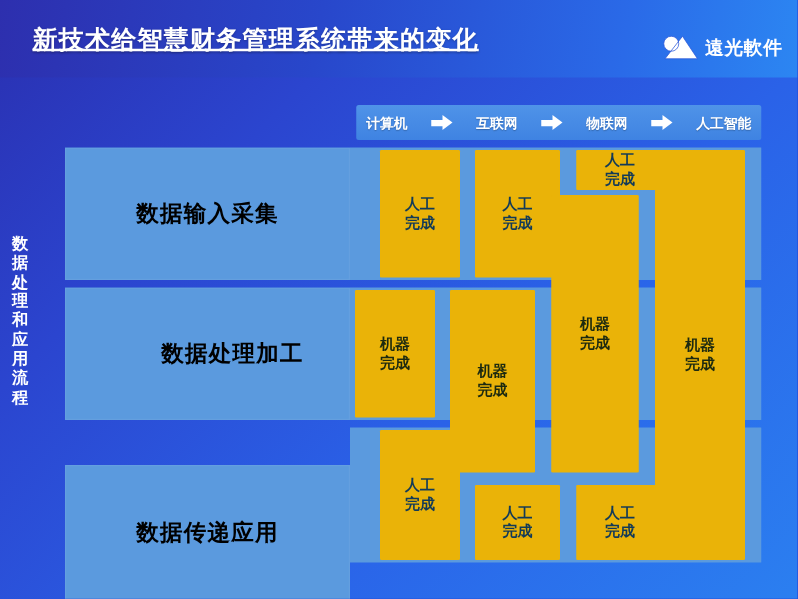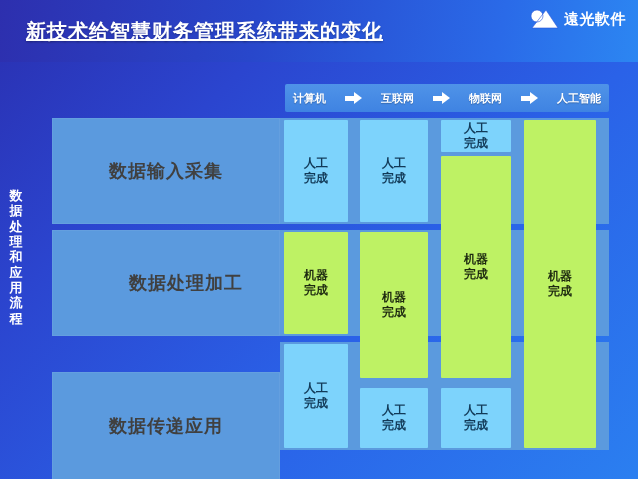--- a/index.html
+++ b/index.html
@@ -23,21 +23,21 @@
     background:linear-gradient(100deg,#2d2fae 0%,#2847cb 40%,#2a6ae8 78%,#2c86f2 100%);
   }
   .header-title{
     position:absolute; left:26px; top:18px;
     font-size:20px; font-weight:bold; color:#ffffff;
     letter-spacing:1px; white-space:nowrap;
     text-shadow:0 1px 2px rgba(0,0,0,.25);
     text-decoration:underline;
   }
   .logo{
-    position:absolute; right:12px; top:8px;
+    position:absolute; right:12px; top:27px;
     display:flex; align-items:center; gap:5px;
   }
   .logo-mark{ width:30px; height:22px; position:relative; }
   .logo-text{
     font-size:15px; font-weight:bold; color:#ffffff; letter-spacing:0.5px;
     white-space:nowrap;
   }
 
   
   .vlabel{
@@ -78,21 +78,21 @@
 
   
   .table{
     position:absolute; left:52px; top:118px; width:557px; height:332px;
   }
 
   .rowlabel{
     position:absolute; left:0; width:228px;
     background:#5b9ade;
     display:flex; align-items:center; justify-content:center;
-    color:#404040; font-size:18px; font-weight:bold; letter-spacing:1px;
+    color:#000000; font-size:18px; font-weight:bold; letter-spacing:1px;
     box-shadow:inset 0 0 0 1px rgba(255,255,255,.06);
   }
   .r1{ top:0;   height:106px; }
   .r2{ top:112px; height:106px;padding-left:40px; }
   .r3{ top:224px; height:108px;margin-top:30px; }
 
   
   .rowband{
     position:absolute; left:228px; width:329px;
     background:#5b9ade;
@@ -104,22 +104,22 @@
   
   .cell{
     position:absolute;
     display:flex; align-items:center; justify-content:center;
     text-align:center;
     font-size:12px; font-weight:bold; line-height:1.25;
     color:#13233f;
     border-radius:1px;
   }
   .cell .txt{ display:block; }
-  .cell.human{ background:#7dd3fc; color:#123a58; }
-  .cell.machine{ background:#bef264; color:#1d2a10; }
+  .cell.human{ background:#eab308; color:#123a58;margin-left:20px; }
+  .cell.machine{ background:#eab308; color:#1d2a10; }
 </style>
 </head>
 <body>
 
 <div class="backdrop"></div>
 
 <div class="header">
   <div class="header-title">新技术给智慧财务管理系统带来的变化</div>
   <div class="logo">
     <span class="logo-mark">

